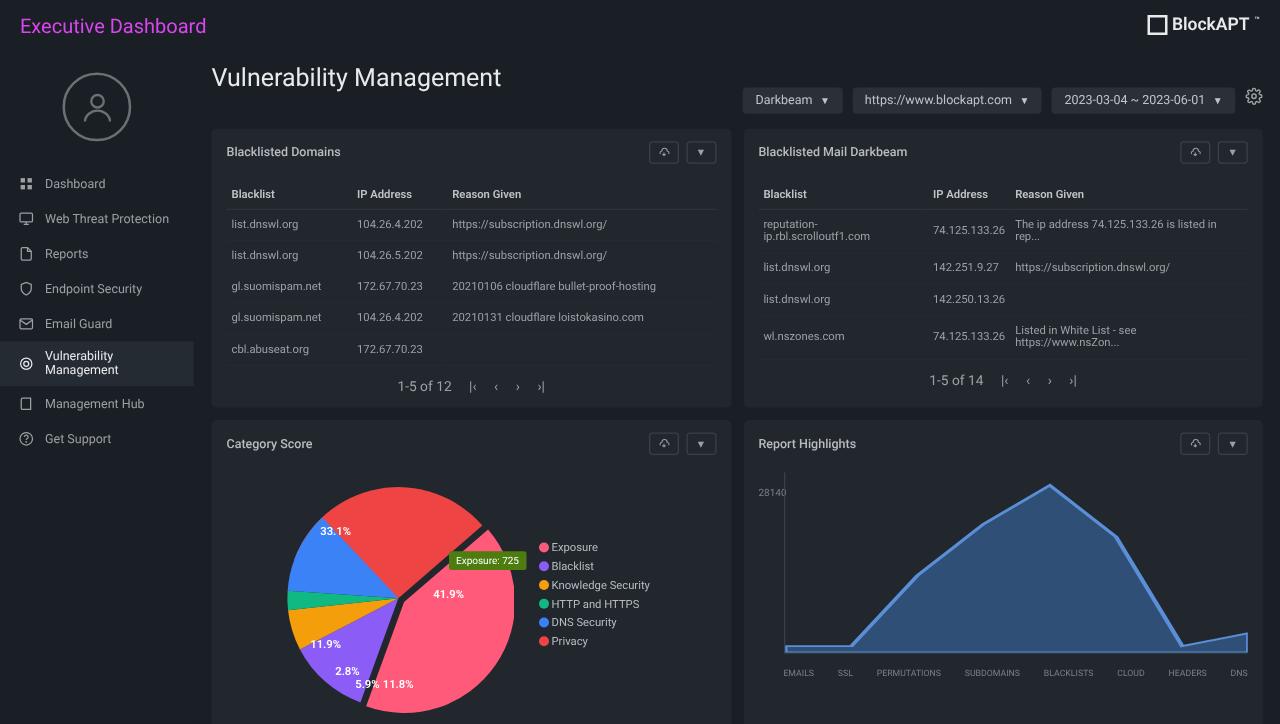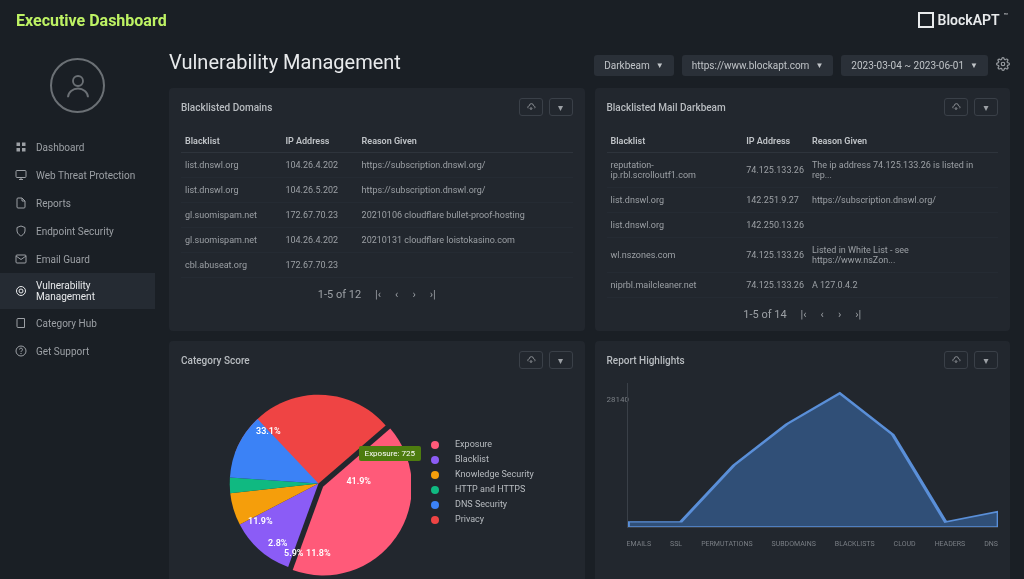--- a/index.html
+++ b/index.html
@@ -1,53 +1,53 @@
 <!DOCTYPE html>
 <html><head>
 <meta charset="utf-8">
 <style>
 *{margin:0;padding:0;box-sizing:border-box;font-family:-apple-system,BlinkMacSystemFont,"Segoe UI",Roboto,sans-serif}
 body{background:#1a1f25;color:#b8bcc0;font-size:11px;width:1024px;height:579px;overflow:hidden}
 .topbar{display:flex;align-items:center;justify-content:space-between;padding:8px 16px;height:40px;background:#1a1f25}
-.topbar h1{color:#bef264;font-size:16px;font-weight:700}
+.topbar h1{color:#d946ef;font-size:16px;font-weight:400}
 .logo{display:flex;align-items:flex-start;gap:4px;color:#e8eaec;font-size:14px;font-weight:600}
 .logo-icon{width:16px;height:16px;background:#e8eaec;display:inline-block;position:relative}
 .logo-icon::before{content:"";position:absolute;inset:2px;background:#1a1f25}
 .logo sup{font-size:7px;font-weight:400}
 .main{display:flex;height:calc(100% - 40px)}
 .sidebar{width:155px;padding:8px 0;background:#1a1f25}
 .avatar{width:55px;height:55px;border:2px solid #6b7075;border-radius:50%;margin:10px auto 20px;display:flex;align-items:center;justify-content:center}
 .nav{list-style:none}
 .nav li{display:flex;align-items:center;gap:8px;padding:7px 14px;cursor:pointer;font-size:10px;color:#9ca0a5}
 .nav li.active{color:#e8eaec;background:#252b33}
 .nav-icon{width:14px;height:14px;flex-shrink:0;display:inline-flex;align-items:center;justify-content:center}
 .content{flex:1;padding:10px 14px;overflow:auto}
 .page-head{display:flex;justify-content:space-between;align-items:flex-start;margin-bottom:12px}
 .page-head h2{color:#e8eaec;font-size:20px;font-weight:400}
-.controls{display:flex;gap:8px;align-items:center;margin-top:5px}
+.controls{display:flex;gap:8px;margin-top:20px}
 .dd{background:#2a3038;border:none;color:#c0c4c8;padding:5px 10px;font-size:10px;border-radius:3px;display:flex;align-items:center;gap:6px;cursor:pointer}
 .gear{cursor:pointer;color:#9ca0a5}
 .grid{display:grid;grid-template-columns:1fr 1fr;gap:10px}
 .card{background:#22272e;border-radius:4px;padding:10px 12px}
 .card-head{display:flex;justify-content:space-between;align-items:center;margin-bottom:10px;padding-bottom:4px}
 .card-head h3{font-size:10px;font-weight:500;color:#b8bcc0}
 .card-actions{display:flex;gap:6px}
 .icon-btn{background:transparent;border:1px solid #3a4048;color:#9ca0a5;width:24px;height:18px;border-radius:3px;cursor:pointer;display:flex;align-items:center;justify-content:center;font-size:10px}
 table{width:100%;border-collapse:collapse;font-size:9px}
 th{text-align:left;color:#c0c4c8;font-weight:600;padding:6px 4px;border-bottom:1px solid #2e343c}
 td{padding:7px 4px;color:#9ca0a5;border-bottom:1px solid #252b33}
 .pager{display:flex;align-items:center;justify-content:center;gap:14px;margin-top:10px;font-size:11px}
 .pager span{cursor:pointer;color:#9ca0a5}
 .pie-wrap{display:flex;gap:20px;align-items:center;padding:8px 0}
 .pie{position:relative;width:185px;height:185px;margin-left:45px}
 .pie svg{transform:rotate(-90deg)}
 .pie-labels{position:absolute;inset:0;font-size:9px;color:#fff;font-weight:600}
 .pie-tip{position:absolute;background:#4d7c0f;color:#fff;font-size:8px;padding:3px 6px;border-radius:2px}
 .legend{list-style:none;font-size:9px}
-.legend li{display:flex;align-items:flex-end;gap:16px;margin-bottom:5px}
+.legend li{display:flex;align-items:flex-start;gap:2px;margin-bottom:5px}
 .swatch{width:8px;height:8px;border-radius:50%}
 .area-chart{height:165px;position:relative;padding:4px 8px}
 .yax{position:absolute;left:0;top:12px;bottom:20px;display:flex;flex-direction:row;justify-content:space-between;font-size:8px;color:#7a7f85}
 .plot{position:absolute;left:20px;right:0;top:0;bottom:20px;border-left:1px solid #3a4048;border-bottom:1px solid #3a4048}
 .xax{position:absolute;left:20px;right:0;bottom:0;display:flex;justify-content:space-between;font-size:7px;color:#7a7f85}
 .triangle{font-size:8px}
 </style>
 </head>
 <body>
 
@@ -123,21 +123,21 @@
             </svg>
           </span>
           <span>Vulnerability Management</span>
         </li>
       <li>
           <span class="nav-icon">
             <svg width="12" height="12" viewBox="0 0 24 24" fill="none" stroke="#9ca0a5" stroke-width="2">
               <path d="M4 19V5a2 2 0 0 1 2-2h13v18H6a2 2 0 0 1-2-2z"></path>
             </svg>
           </span>
-          <span>Category Hub</span>
+          <span>Management Hub</span>
         </li>
       <li>
           <span class="nav-icon">
             <svg width="12" height="12" viewBox="0 0 24 24" fill="none" stroke="#9ca0a5" stroke-width="2">
               <circle cx="12" cy="12" r="10"></circle>
               <path d="M9 9a3 3 0 1 1 4 3c-1 0-1 1-1 2"></path>
               <circle cx="12" cy="17" r="0.5" fill="#9ca0a5"></circle>
             </svg>
           </span>
           <span>Get Support</span>
@@ -263,25 +263,20 @@
               <tr>
                 <td>list.dnswl.org</td>
                 <td>142.250.13.26</td>
                 <td></td>
               </tr>
               <tr>
                 <td>wl.nszones.com</td>
                 <td>74.125.133.26</td>
                 <td>Listed in White List - see https://www.nsZon...</td>
               </tr>
-              <tr>
-                <td>niprbl.mailcleaner.net</td>
-                <td>74.125.133.26</td>
-                <td>A 127.0.4.2</td>
-              </tr>
             </tbody>
         </table>
         <div class="pager">
           <span>1-5 of 14</span>
           <span>|‹</span>
           <span>‹</span>
           <span>›</span>
           <span>›|</span>
         </div>
       </div>

